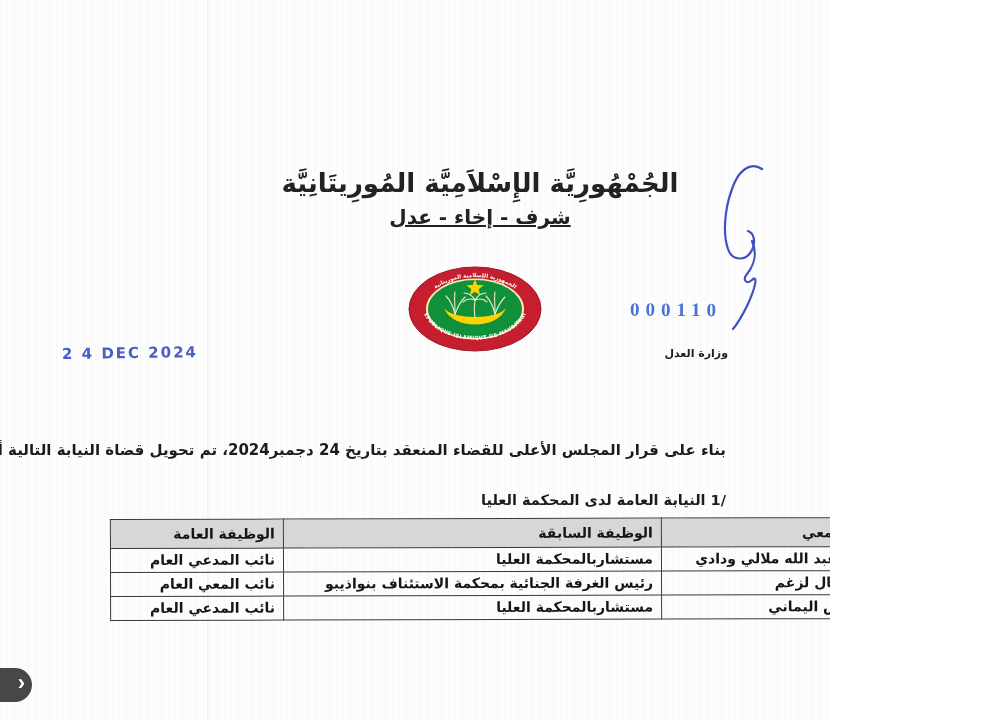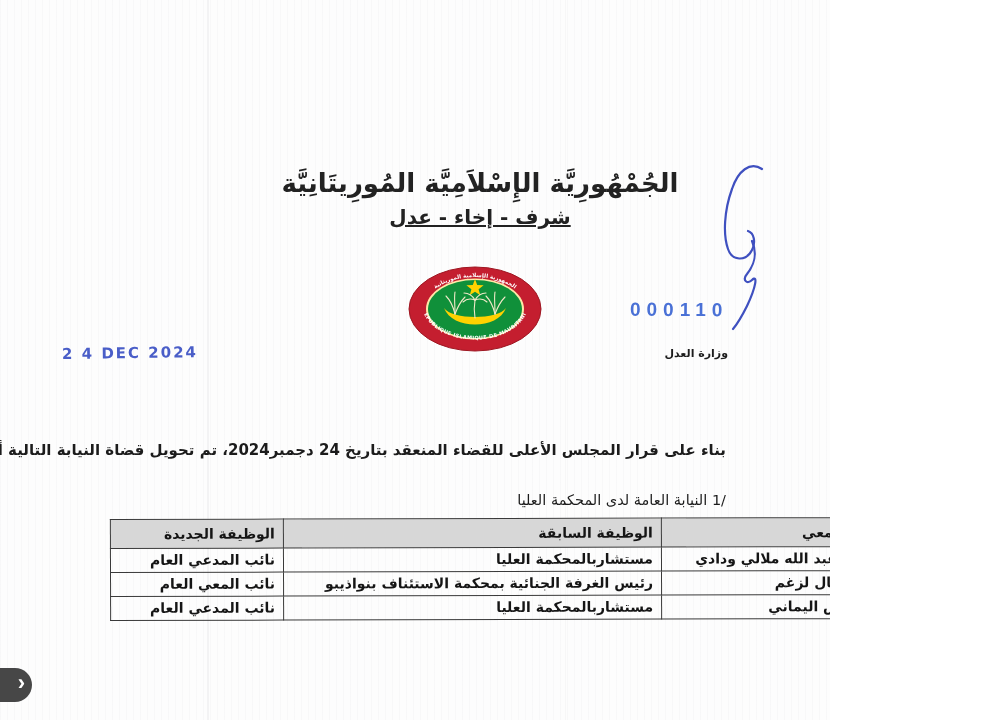--- a/index.html
+++ b/index.html
@@ -36,21 +36,21 @@
   .signature{position:absolute;left:718px;top:163px;}
   
   .checkmark{position:absolute;left:908px;top:200px;}
 
   
   .emblem{position:absolute;left:408px;top:266px;}
 
   
   .serial-stamp{
     position:absolute;left:630px;top:299px;
-    font-family:Liberation Sans, sans-serif;
+    font-family:Liberation Serif, serif;
     font-size:19px;font-weight:700;letter-spacing:6px;color:#4a71d6;
     transform:rotate(0.4deg);
   }
   .date-stamp{
     position:absolute;left:62px;top:344px;
     font-size:15px;font-weight:700;letter-spacing:2px;color:#4a5ec8;
     transform:rotate(-0.8deg);
   }
 
   .ministry{
@@ -64,21 +64,21 @@
 
   .body-paragraph{
     position:absolute;right:104px;left:112px;top:438px;
     direction:rtl;text-align:right;
     font-size:15px;font-weight:700;line-height:25px;color:#1c1c1c;
   }
   .body-paragraph .line1{white-space:nowrap;}
 
   .section-heading{
     position:absolute;right:104px;top:492px;
-    direction:rtl;font-size:14.5px;font-weight:400;color:#1c1c1c;
+    direction:rtl;font-size:14.5px;font-weight:700;color:#1c1c1c;
   }
   .section-heading .num{direction:ltr;unicode-bidi:embed;display:inline-block;}
 
   
   .transfers-table{
     position:absolute;left:110px;top:518px;
     border-collapse:collapse;table-layout:fixed;width:776px;
     direction:rtl;font-size:14px;font-weight:700;color:#151515;
     transform:rotate(-0.15deg);
   }
@@ -177,21 +177,21 @@
   <table class="transfers-table" dir="rtl">
     <colgroup>
       <col style="width:225px">
         <col style="width:378px">
         <col style="width:173px">
     </colgroup>
     <thead>
       <tr>
         <th>اسم المعي</th>
         <th>الوظيفة السابقة</th>
-        <th>الوظيفة الجديدة</th>
+        <th>الوظيفة العامة</th>
       </tr>
     </thead>
     <tbody>
       <tr>
           <td>محمد عبد الله ملالي ودادي</td>
           <td>مستشاربالمحكمة العليا</td>
           <td>نائب المدعي العام</td>
         </tr>
         <tr>
           <td>أحمد فال لزغم</td>

